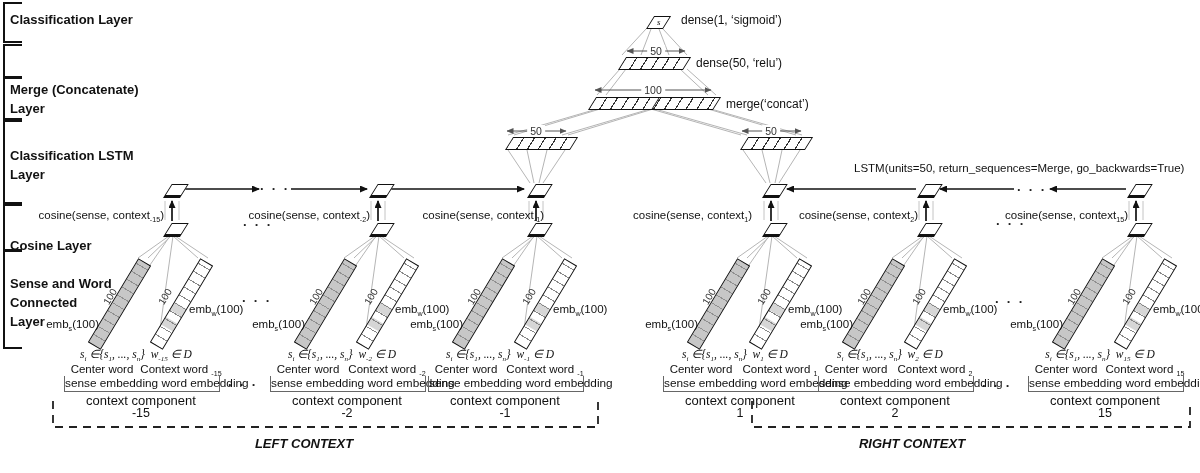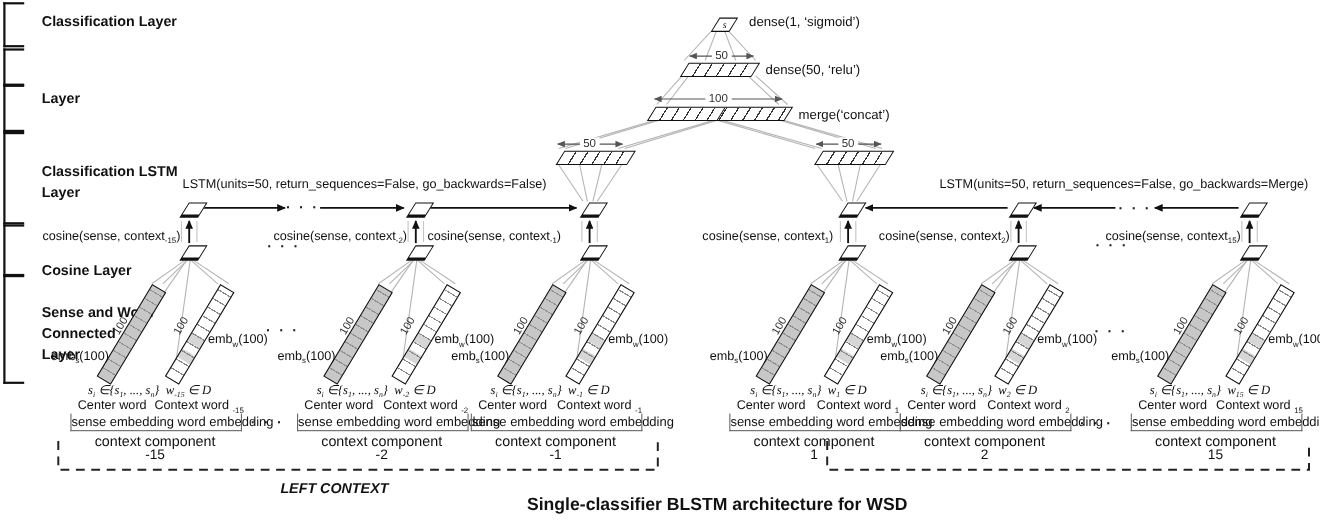--- a/index.html
+++ b/index.html
@@ -1,21 +1,21 @@
 <!DOCTYPE html>
 <html><head>
 <meta charset="utf-8">
 <style>
   html,body{margin:0;padding:0;background:#fff;}
   #diagram{position:relative;width:1200px;height:473px;background:#fff;overflow:hidden;
            font-family:"Liberation Sans",sans-serif;color:#111;}
   #svg-holder{position:absolute;left:0;top:0;width:1200px;height:473px;}
   .brk{position:absolute;left:3px;width:17px;border:2.5px solid #111;border-right:none;}
   .llabel{position:absolute;font-weight:bold;font-size:13px;line-height:19px;white-space:nowrap;}
-  .llabel span{display:block;margin-left:28px;}
+  .llabel span{display:block;}
   .tbar{position:absolute;height:11px;border:1.5px solid #111;
         background:repeating-linear-gradient(90deg,#fff 0 9.5px,#333 9.5px 10.8px);
         transform:skewX(-32deg);transform-origin:bottom left;}
   .tbar .mid{position:absolute;left:50%;top:0;height:100%;border-left:1.7px solid #111;}
   .cell{position:absolute;width:15px;height:10px;border:1.5px solid #111;border-bottom-width:3px;
         background:#fff;transform:skewX(-32deg);transform-origin:bottom left;}
   .sbox{position:absolute;left:646px;top:16px;width:15px;height:11px;border:1.5px solid #111;
         background:#fff;transform:skewX(-32deg);transform-origin:bottom left;}
   .sbox span{display:block;transform:skewX(32deg);font-family:"Liberation Serif",serif;
         font-style:italic;font-size:9px;line-height:10px;text-align:center;}
@@ -157,20 +157,21 @@
   <div class="brk" style="top:44px;height:30px"></div>
   <div class="brk" style="top:77px;height:39px"></div>
   <div class="brk" style="top:120px;height:80px"></div>
   <div class="brk" style="top:204px;height:43px"></div>
   <div class="brk" style="top:250px;height:95px"></div>
 
   <div class="llabel" style="left:10px;top:10px">
       <span>Classification Layer</span>
     </div>
   <div class="llabel" style="left:10px;top:80px">
+      <span>Merge (Concatenate)</span>
       <span>Layer</span>
     </div>
   <div class="llabel" style="left:10px;top:146px">
       <span>Classification LSTM</span>
       <span>Layer</span>
     </div>
   <div class="llabel" style="left:10px;top:236px">
       <span>Cosine Layer</span>
     </div>
   <div class="llabel" style="left:10px;top:274px">
@@ -192,22 +193,21 @@
   <div class="tbar" style="left:588px;top:97px;width:123px">
       <div class="mid"></div>
     </div>
   <div class="lbl" style="left:726px;top:97px;font-size:12px">merge(‘concat’)</div>
 
   <div class="dimlbl" style="left:536px;top:131px">50</div>
   <div class="dimlbl" style="left:771px;top:131px">50</div>
   <div class="tbar" style="left:505px;top:137px;width:63px"></div>
   <div class="tbar" style="left:740px;top:137px;width:63px"></div>
 
-  <div class="lbl" style="left:166px;top:162px">LSTM(units=50, return_sequences=False, go_backwards=False)</div>
-  <div class="lbl" style="left:854px;top:162px">LSTM(units=50, return_sequences=False, go_backwards=Merge)</div>
+  <div class="lbl" style="left:854px;top:162px">LSTM(units=50, return_sequences=Merge, go_backwards=True)</div>
 
   <div class="dots" style="left:275px;top:188px">· · ·</div>
   <div class="dots" style="left:1032px;top:189px">· · ·</div>
   <div class="dots" style="left:258px;top:224px">· · ·</div>
   <div class="dots" style="left:1011px;top:223px">· · ·</div>
   <div class="dots" style="left:257px;top:300px">· · ·</div>
   <div class="dots" style="left:1010px;top:301px">· · ·</div>
   <div class="dots" style="left:243px;top:384px">· · ·</div>
   <div class="dots" style="left:997px;top:385px">· · ·</div>
 
@@ -237,36 +237,36 @@
   <div class="lbl" style="left:225px;top:318px;width:80px;text-align:right">emb<sub>s</sub>(100)</div>
   <div class="lbl" style="left:395px;top:303px;width:80px">emb<sub>w</sub>(100)</div>
   <div class="math" style="left:252px;top:347px;width:180px">s<sub>i</sub> ∈{s<sub>1</sub>, ..., s<sub>n</sub>}&nbsp;&nbsp;w<sub>-2</sub> ∈ D</div>
   <div class="cw" style="left:248px;top:363px;width:120px">Center word</div>
   <div class="cw" style="left:322px;top:363px;width:130px">Context word <sub>-2</sub></div>
   <div class="swe" style="left:270px;top:376px;width:154px">sense embedding word embedding</div>
   <div class="cclbl" style="left:267px;top:393px;width:160px">context component</div>
   <div class="ccnum" style="left:267px;top:406px;width:160px">-2</div>
   <div class="cell" style="left:527px;top:184px"></div>
   <div class="cell" style="left:527px;top:223px"></div>
-  <div class="lbl" style="left:380px;top:209px;width:130px;text-align:right">cosine(sense, context<sub>-1</sub>)</div>
+  <div class="lbl" style="left:414px;top:209px;width:130px;text-align:right">cosine(sense, context<sub>-1</sub>)</div>
   <div class="bar-d bar-sense" style="left:476px;top:255px"></div>
   <div class="bar-d bar-word" style="left:538px;top:255px"></div>
   <div class="bardim" style="left:459px;top:291px">100</div>
   <div class="bardim" style="left:514px;top:291px">100</div>
   <div class="lbl" style="left:383px;top:318px;width:80px;text-align:right">emb<sub>s</sub>(100)</div>
   <div class="lbl" style="left:553px;top:303px;width:80px">emb<sub>w</sub>(100)</div>
   <div class="math" style="left:410px;top:347px;width:180px">s<sub>i</sub> ∈{s<sub>1</sub>, ..., s<sub>n</sub>}&nbsp;&nbsp;w<sub>-1</sub> ∈ D</div>
   <div class="cw" style="left:406px;top:363px;width:120px">Center word</div>
   <div class="cw" style="left:480px;top:363px;width:130px">Context word <sub>-1</sub></div>
   <div class="swe" style="left:428px;top:376px;width:154px">sense embedding word embedding</div>
   <div class="cclbl" style="left:425px;top:393px;width:160px">context component</div>
   <div class="ccnum" style="left:425px;top:406px;width:160px">-1</div>
   <div class="cell" style="left:762px;top:184px"></div>
   <div class="cell" style="left:762px;top:223px"></div>
-  <div class="lbl" style="left:633px;top:209px;width:130px;text-align:center">cosine(sense, context<sub>1</sub>)</div>
+  <div class="lbl" style="left:633px;top:209px;width:130px;text-align:left">cosine(sense, context<sub>1</sub>)</div>
   <div class="bar-d bar-sense" style="left:711px;top:255px"></div>
   <div class="bar-d bar-word" style="left:773px;top:255px"></div>
   <div class="bardim" style="left:694px;top:291px">100</div>
   <div class="bardim" style="left:749px;top:291px">100</div>
   <div class="lbl" style="left:618px;top:318px;width:80px;text-align:right">emb<sub>s</sub>(100)</div>
   <div class="lbl" style="left:788px;top:303px;width:80px">emb<sub>w</sub>(100)</div>
   <div class="math" style="left:645px;top:347px;width:180px">s<sub>i</sub> ∈{s<sub>1</sub>, ..., s<sub>n</sub>}&nbsp;&nbsp;w<sub>1</sub> ∈ D</div>
   <div class="cw" style="left:641px;top:363px;width:120px">Center word</div>
   <div class="cw" style="left:715px;top:363px;width:130px">Context word <sub>1</sub></div>
   <div class="swe" style="left:663px;top:376px;width:154px">sense embedding word embedding</div>
@@ -298,14 +298,14 @@
   <div class="lbl" style="left:1153px;top:303px;width:80px">emb<sub>w</sub>(100)</div>
   <div class="math" style="left:1010px;top:347px;width:180px">s<sub>i</sub> ∈{s<sub>1</sub>, ..., s<sub>n</sub>}&nbsp;&nbsp;w<sub>15</sub> ∈ D</div>
   <div class="cw" style="left:1006px;top:363px;width:120px">Center word</div>
   <div class="cw" style="left:1080px;top:363px;width:130px">Context word <sub>15</sub></div>
   <div class="swe" style="left:1028px;top:376px;width:154px">sense embedding word embedding</div>
   <div class="cclbl" style="left:1025px;top:393px;width:160px">context component</div>
   <div class="ccnum" style="left:1025px;top:406px;width:160px">15</div>
     </div>
 
   <div class="grp" style="left:204px;top:436px">LEFT CONTEXT</div>
-  <div class="title">Single-classifier BLSTM architecture for WSD</div>
+  <div class="grp" style="left:812px;top:436px">RIGHT CONTEXT</div>
 </div>
 
 </body></html>

